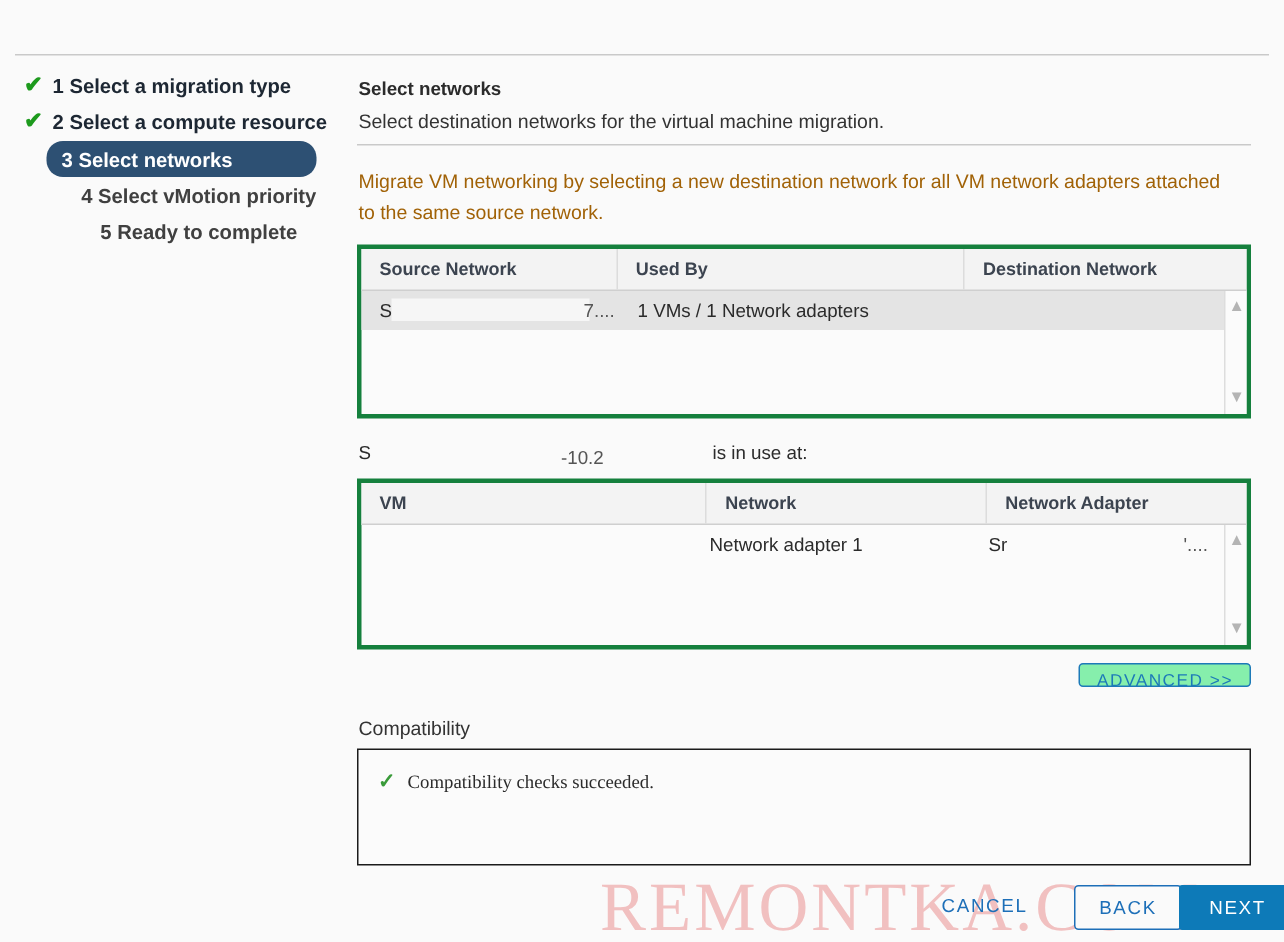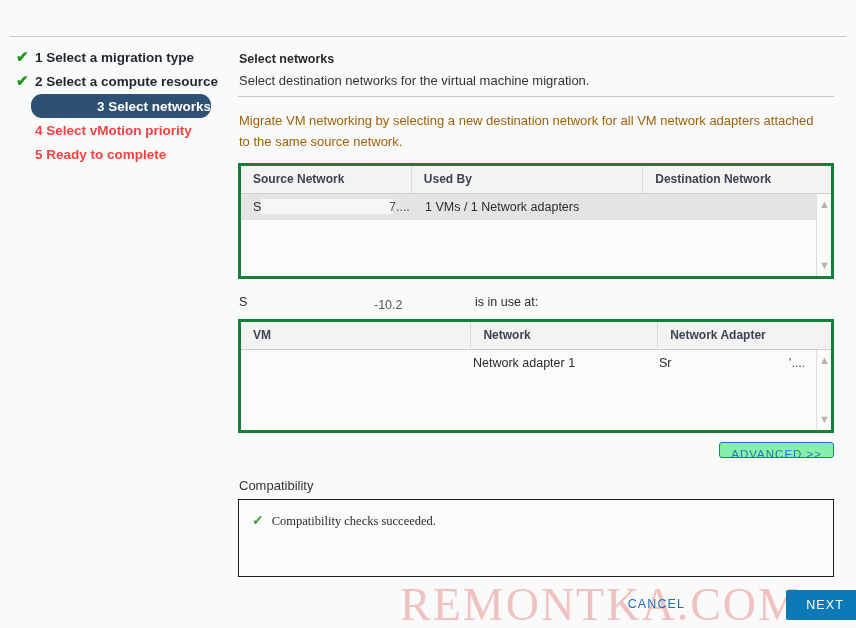--- a/index.html
+++ b/index.html
@@ -76,24 +76,23 @@
   .step-label { margin-left: 19px; white-space: nowrap; }
   .step.no-check .step-label { margin-left: 19px; }
   .step.current {
     background: #2d5073;
     border-radius: 11px;
     color: #fff;
     margin-left: 31px;
     padding-left: 0;
     width: 180px;
     height: 24px;
-    justify-content: flex-end;
   }
   .step.current .step-label { margin-left: 10px; }
-  .step.pending { color: #ef4444; }
+  .step.pending { color: #404040; justify-content: center; }
 
   
   .main {
     position: absolute;
     left: 238px; top: 52px;
     width: 600px;
   }
   .panel-title {
     font-size: 12.5px;
     font-weight: bold;
@@ -439,16 +438,17 @@
       <div class="compat-msg">
         <span class="ok">✓</span><span>Compatibility checks succeeded.</span>
       </div>
     </div>
 
   </div>
 
   <div class="footer">
     <div class="watermark">REMONTKA.COM</div>
     <button class="btn-cancel">CANCEL</button>
+    <button class="btn-back">BACK</button>
     <button class="btn-next">NEXT</button>
   </div>
 
 </div>
 
 </body></html>

